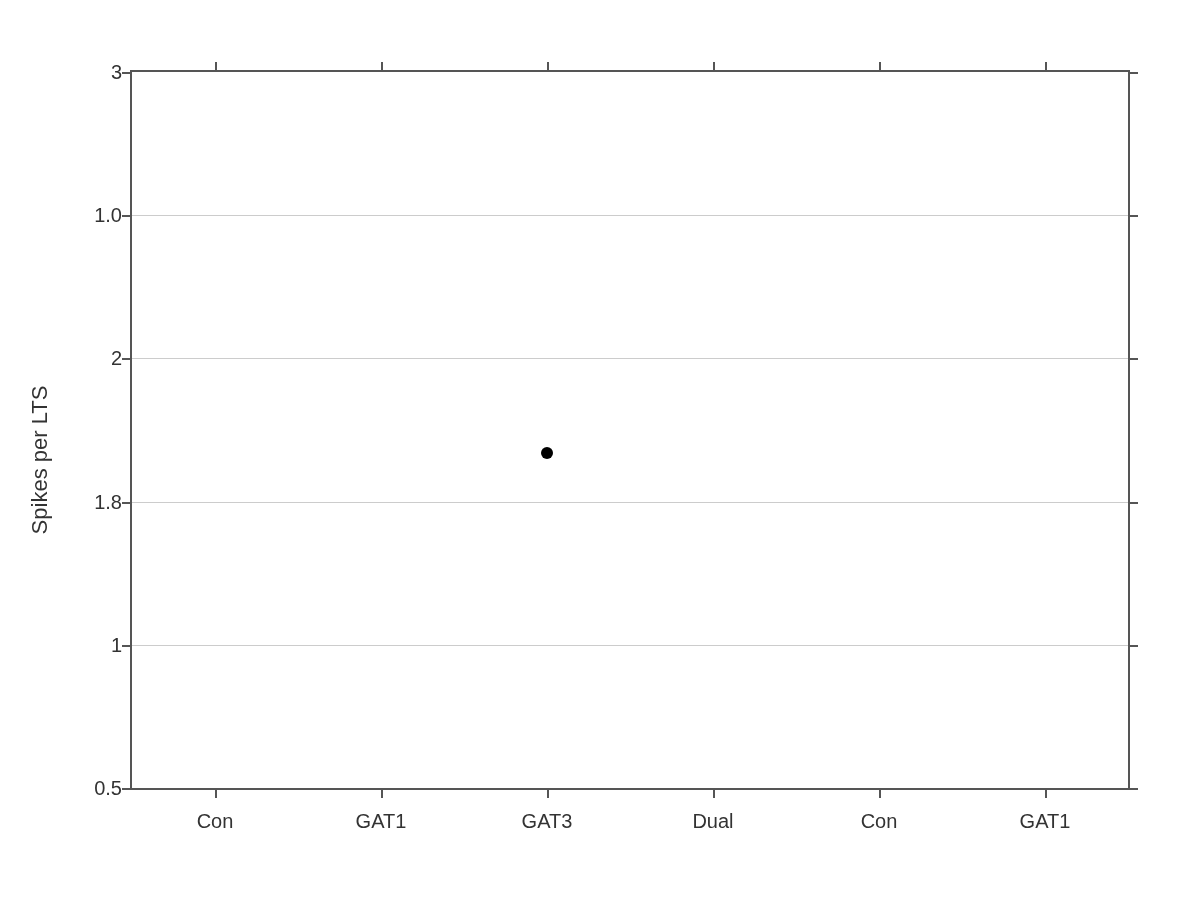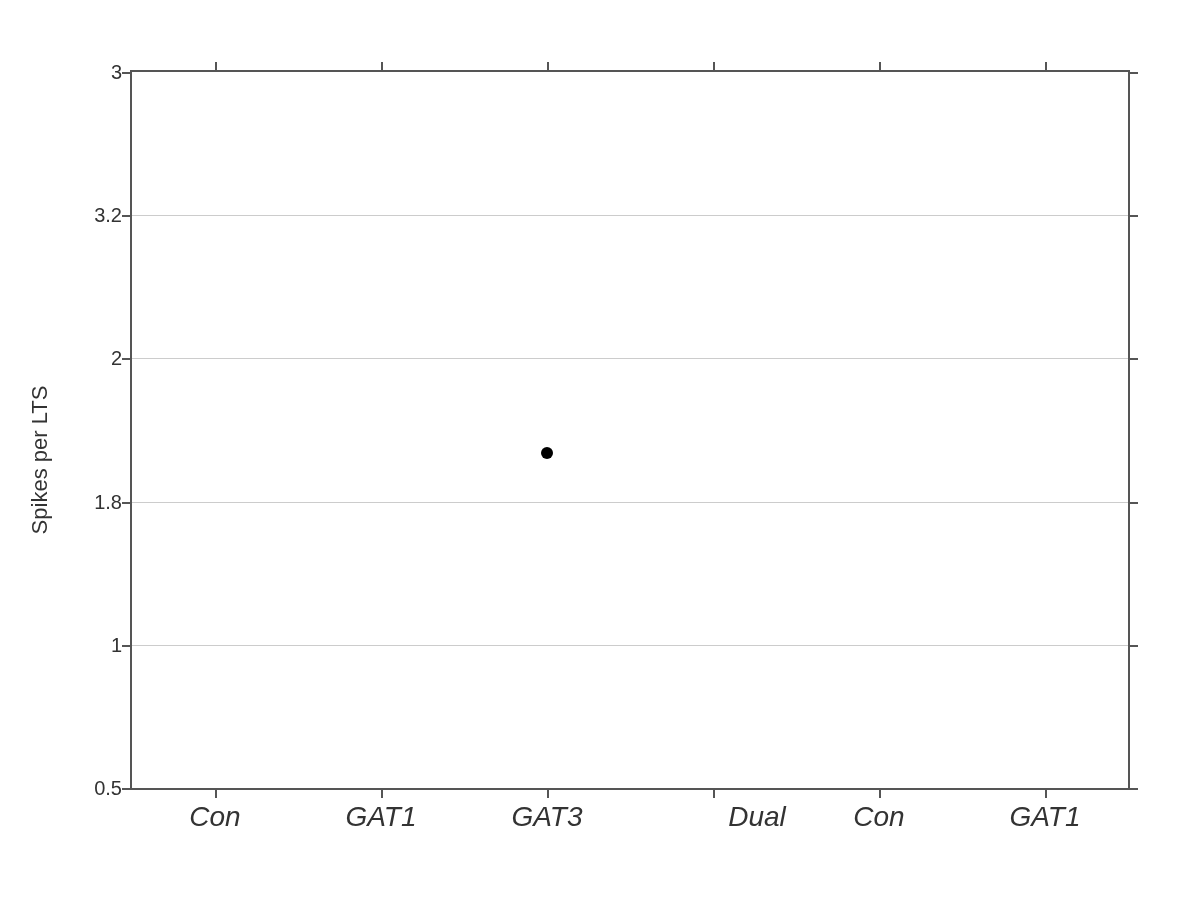--- a/index.html
+++ b/index.html
@@ -83,25 +83,24 @@
     .x-tick {
       position: absolute;
       bottom: -10px;
       height: 10px;
       border-left: 2px solid #555;
     }
 
     .x-tick-label {
       position: absolute;
       bottom: -45px;
-      font-size: 28px;
+      font-size: 20px;
       color: #333;
       transform: translateX(-50%);
       white-space: nowrap;
-      font-style: italic;
     }
 
     
     .data-point {
       position: absolute;
       width: 12px;
       height: 12px;
       background: #000;
       border-radius: 50%;
       transform: translate(-50%, -50%);
@@ -127,36 +126,36 @@
         <div class="h-gridline" style="top: 60%;"></div>
         <div class="y-tick" style="top: 60%;"></div>
         <div class="y-tick-label" style="top: 60%;">1.8</div>
         <div style="position: absolute; right: -10px; width: 10px; top: 60%; border-top: 2px solid rgb(85, 85, 85);"></div>
         <div class="h-gridline" style="top: 40%;"></div>
         <div class="y-tick" style="top: 40%;"></div>
         <div class="y-tick-label" style="top: 40%;">2</div>
         <div style="position: absolute; right: -10px; width: 10px; top: 40%; border-top: 2px solid rgb(85, 85, 85);"></div>
         <div class="h-gridline" style="top: 20%;"></div>
         <div class="y-tick" style="top: 20%;"></div>
-        <div class="y-tick-label" style="top: 20%;">3.2</div>
+        <div class="y-tick-label" style="top: 20%;">1.0</div>
         <div style="position: absolute; right: -10px; width: 10px; top: 20%; border-top: 2px solid rgb(85, 85, 85);"></div>
         <div class="y-tick" style="top: 0%;"></div>
         <div class="y-tick-label" style="top: 0%;">3</div>
         <div style="position: absolute; right: -10px; width: 10px; top: 0%; border-top: 2px solid rgb(85, 85, 85);"></div>
         <div class="x-tick" style="left: 8.33333%;"></div>
         <div class="x-tick-label" style="left: 8.33333%;">Con</div>
         <div style="position: absolute; top: -10px; height: 10px; left: 8.33333%; border-left: 2px solid rgb(85, 85, 85);"></div>
         <div class="x-tick" style="left: 25%;"></div>
         <div class="x-tick-label" style="left: 25%;">GAT1</div>
         <div style="position: absolute; top: -10px; height: 10px; left: 25%; border-left: 2px solid rgb(85, 85, 85);"></div>
         <div class="x-tick" style="left: 41.6667%;"></div>
         <div class="x-tick-label" style="left: 41.6667%;">GAT3</div>
         <div style="position: absolute; top: -10px; height: 10px; left: 41.6667%; border-left: 2px solid rgb(85, 85, 85);"></div>
         <div class="x-tick" style="left: 58.3333%;"></div>
-        <div class="x-tick-label" style="left: 58.3333%; margin-left: 44px;">Dual</div>
+        <div class="x-tick-label" style="left: 58.3333%;">Dual</div>
         <div style="position: absolute; top: -10px; height: 10px; left: 58.3333%; border-left: 2px solid rgb(85, 85, 85);"></div>
         <div class="x-tick" style="left: 75%;"></div>
         <div class="x-tick-label" style="left: 75%;">Con</div>
         <div style="position: absolute; top: -10px; height: 10px; left: 75%; border-left: 2px solid rgb(85, 85, 85);"></div>
         <div class="x-tick" style="left: 91.6667%;"></div>
         <div class="x-tick-label" style="left: 91.6667%;">GAT1</div>
         <div style="position: absolute; top: -10px; height: 10px; left: 91.6667%; border-left: 2px solid rgb(85, 85, 85);"></div>
         <div class="data-point" style="left: 41.6667%; top: 53.2%;"></div>
       </div>
 

